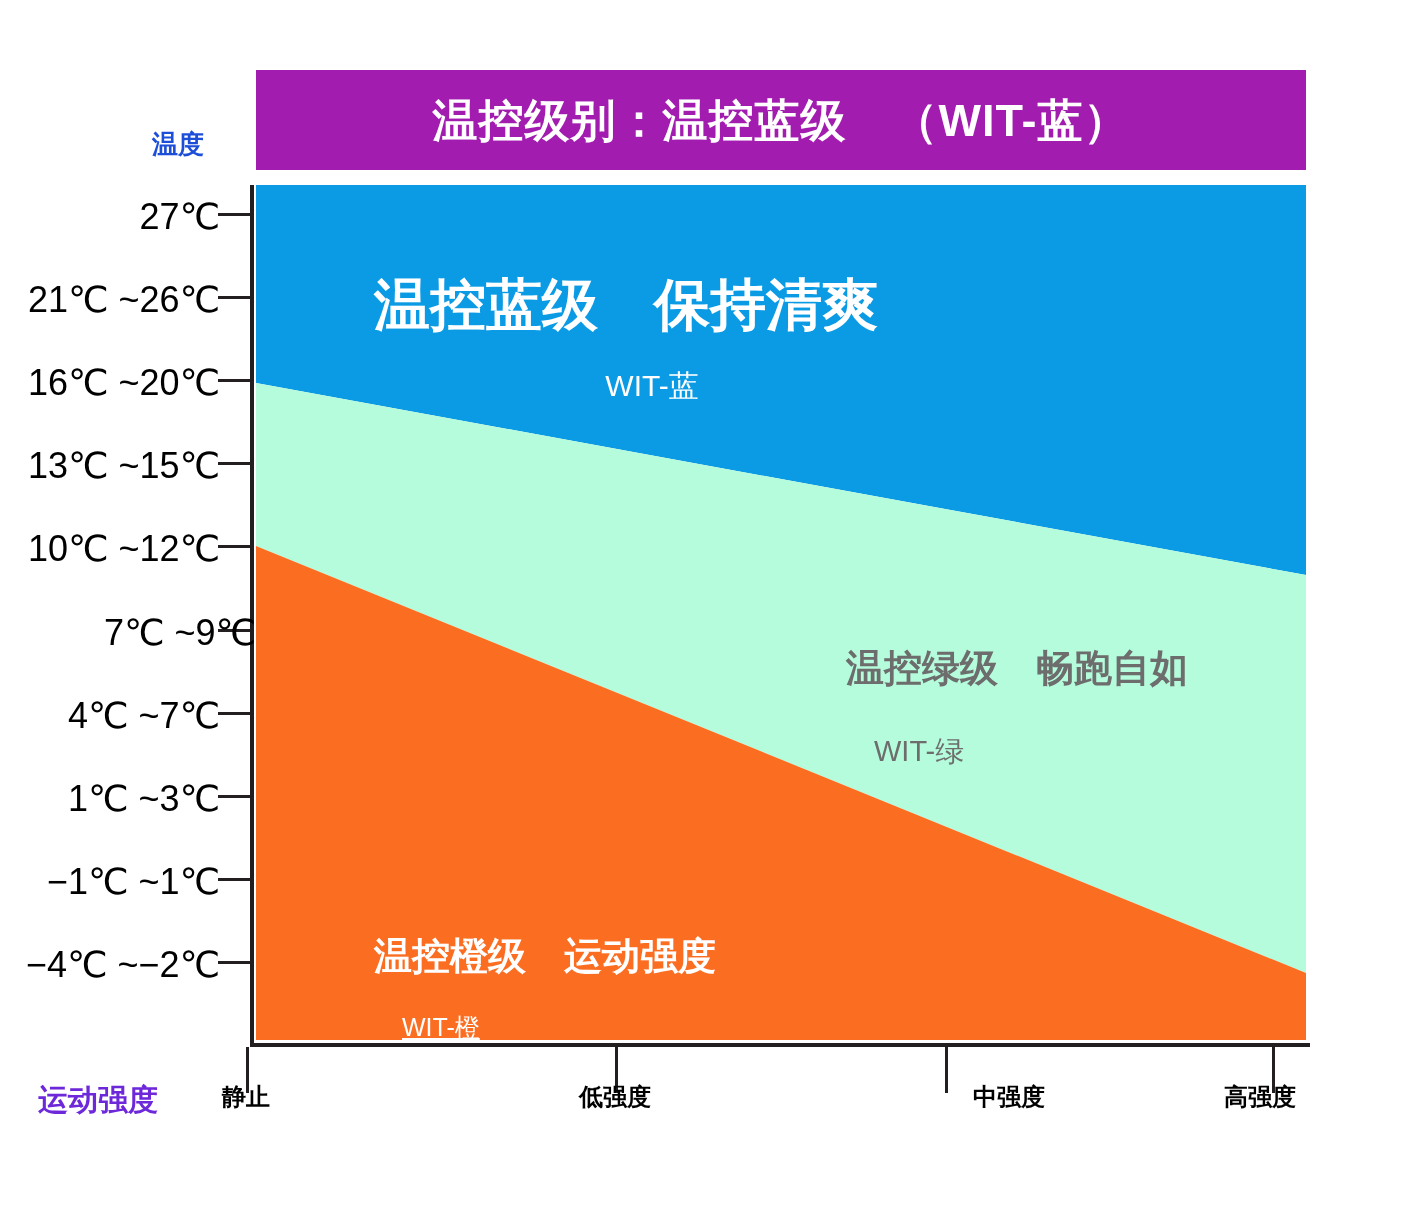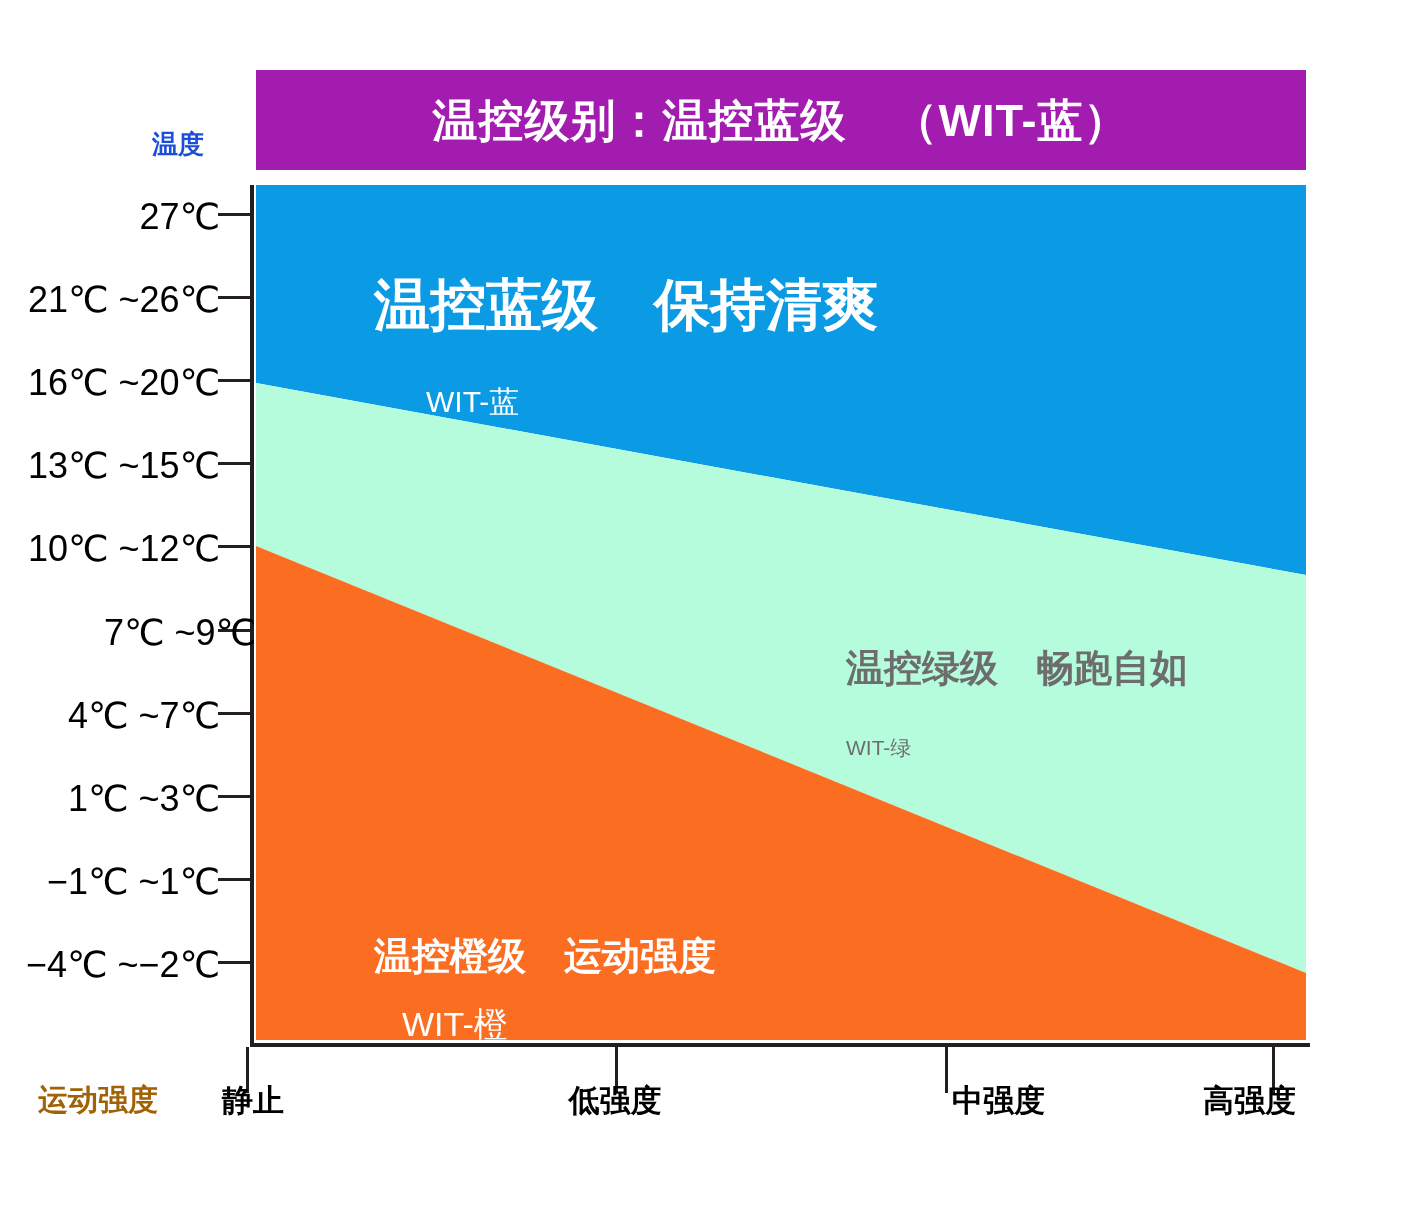--- a/index.html
+++ b/index.html
@@ -86,39 +86,40 @@
     display: block;
     white-space: pre;
   }
 
   #label-blue {
     left: 118px;
     top: 60px;
     color: #ffffff;
   }
   #label-blue .region-sub {
-    margin-top: 22px;
+    margin-top: 6px;
     margin-left: 52px;
+    text-align: center;
   }
 
   #label-green {
     left: 590px;
     top: 432px;
     color: #6d6d6d;
   }
   #label-green .region-title { font-size: 38px; }
-  #label-green .region-sub  { font-size: 21px; margin-top: 18px; }
+  #label-green .region-sub  { font-size: 29px; margin-top: 18px; margin-left: 28px; }
 
   #label-orange {
     left: 118px;
     top: 720px;
     color: #ffffff;
   }
   #label-orange .region-title { font-size: 38px; }
-  #label-orange .region-sub  { font-size: 34px; margin-top: 0; margin-left: 28px; }
+  #label-orange .region-sub  { font-size: 25px; margin-top: 8px; margin-left: 28px; text-decoration: underline; }
 
   
   #y-axis-line {
     position: absolute;
     left: 250px;
     top: 185px;
     width: 4px;
     height: 862px;
     background: #231f20;
   }
@@ -144,37 +145,37 @@
     line-height: 1;
   }
   .x-tick {
     position: absolute;
     width: 3px;
     height: 46px;
     background: #231f20;
   }
   .x-tick-label {
     position: absolute;
-    font-size: 31px;
+    font-size: 24px;
     font-weight: bold;
     color: #000000;
     white-space: pre;
     line-height: 1;
     text-align: center;
   }
 </style>
 </head>
 <body>
 
 <div id="title-bar" style="background: #a21caf;">
   <div id="title-text">温控级别：温控蓝级　（WIT-蓝）</div>
 </div>
 
 <div id="y-axis-title" style="color: #1d4ed8;">温度</div>
-<div id="x-axis-title" style="color: #a16207;">运动强度</div>
+<div id="x-axis-title" style="color: #6d28d9;">运动强度</div>
 
 <div id="plot">
   <svg id="bands-svg" width="1050" height="855" viewBox="0 0 1050 855">
     <polygon id="band-blue" points="0,0 1050,0 1050,390 0,198" fill="#0b9be5"></polygon>
     <polygon id="band-green" points="0,198 1050,390 1050,788 0,361" fill="#b4fcdb"></polygon>
     <polygon id="band-orange" points="0,361 1050,788 1050,855 0,855" fill="#fb6e22"></polygon>
   </svg>
 
   <div class="region-label" id="label-blue">
     <span class="region-title">温控蓝级　保持清爽</span>

